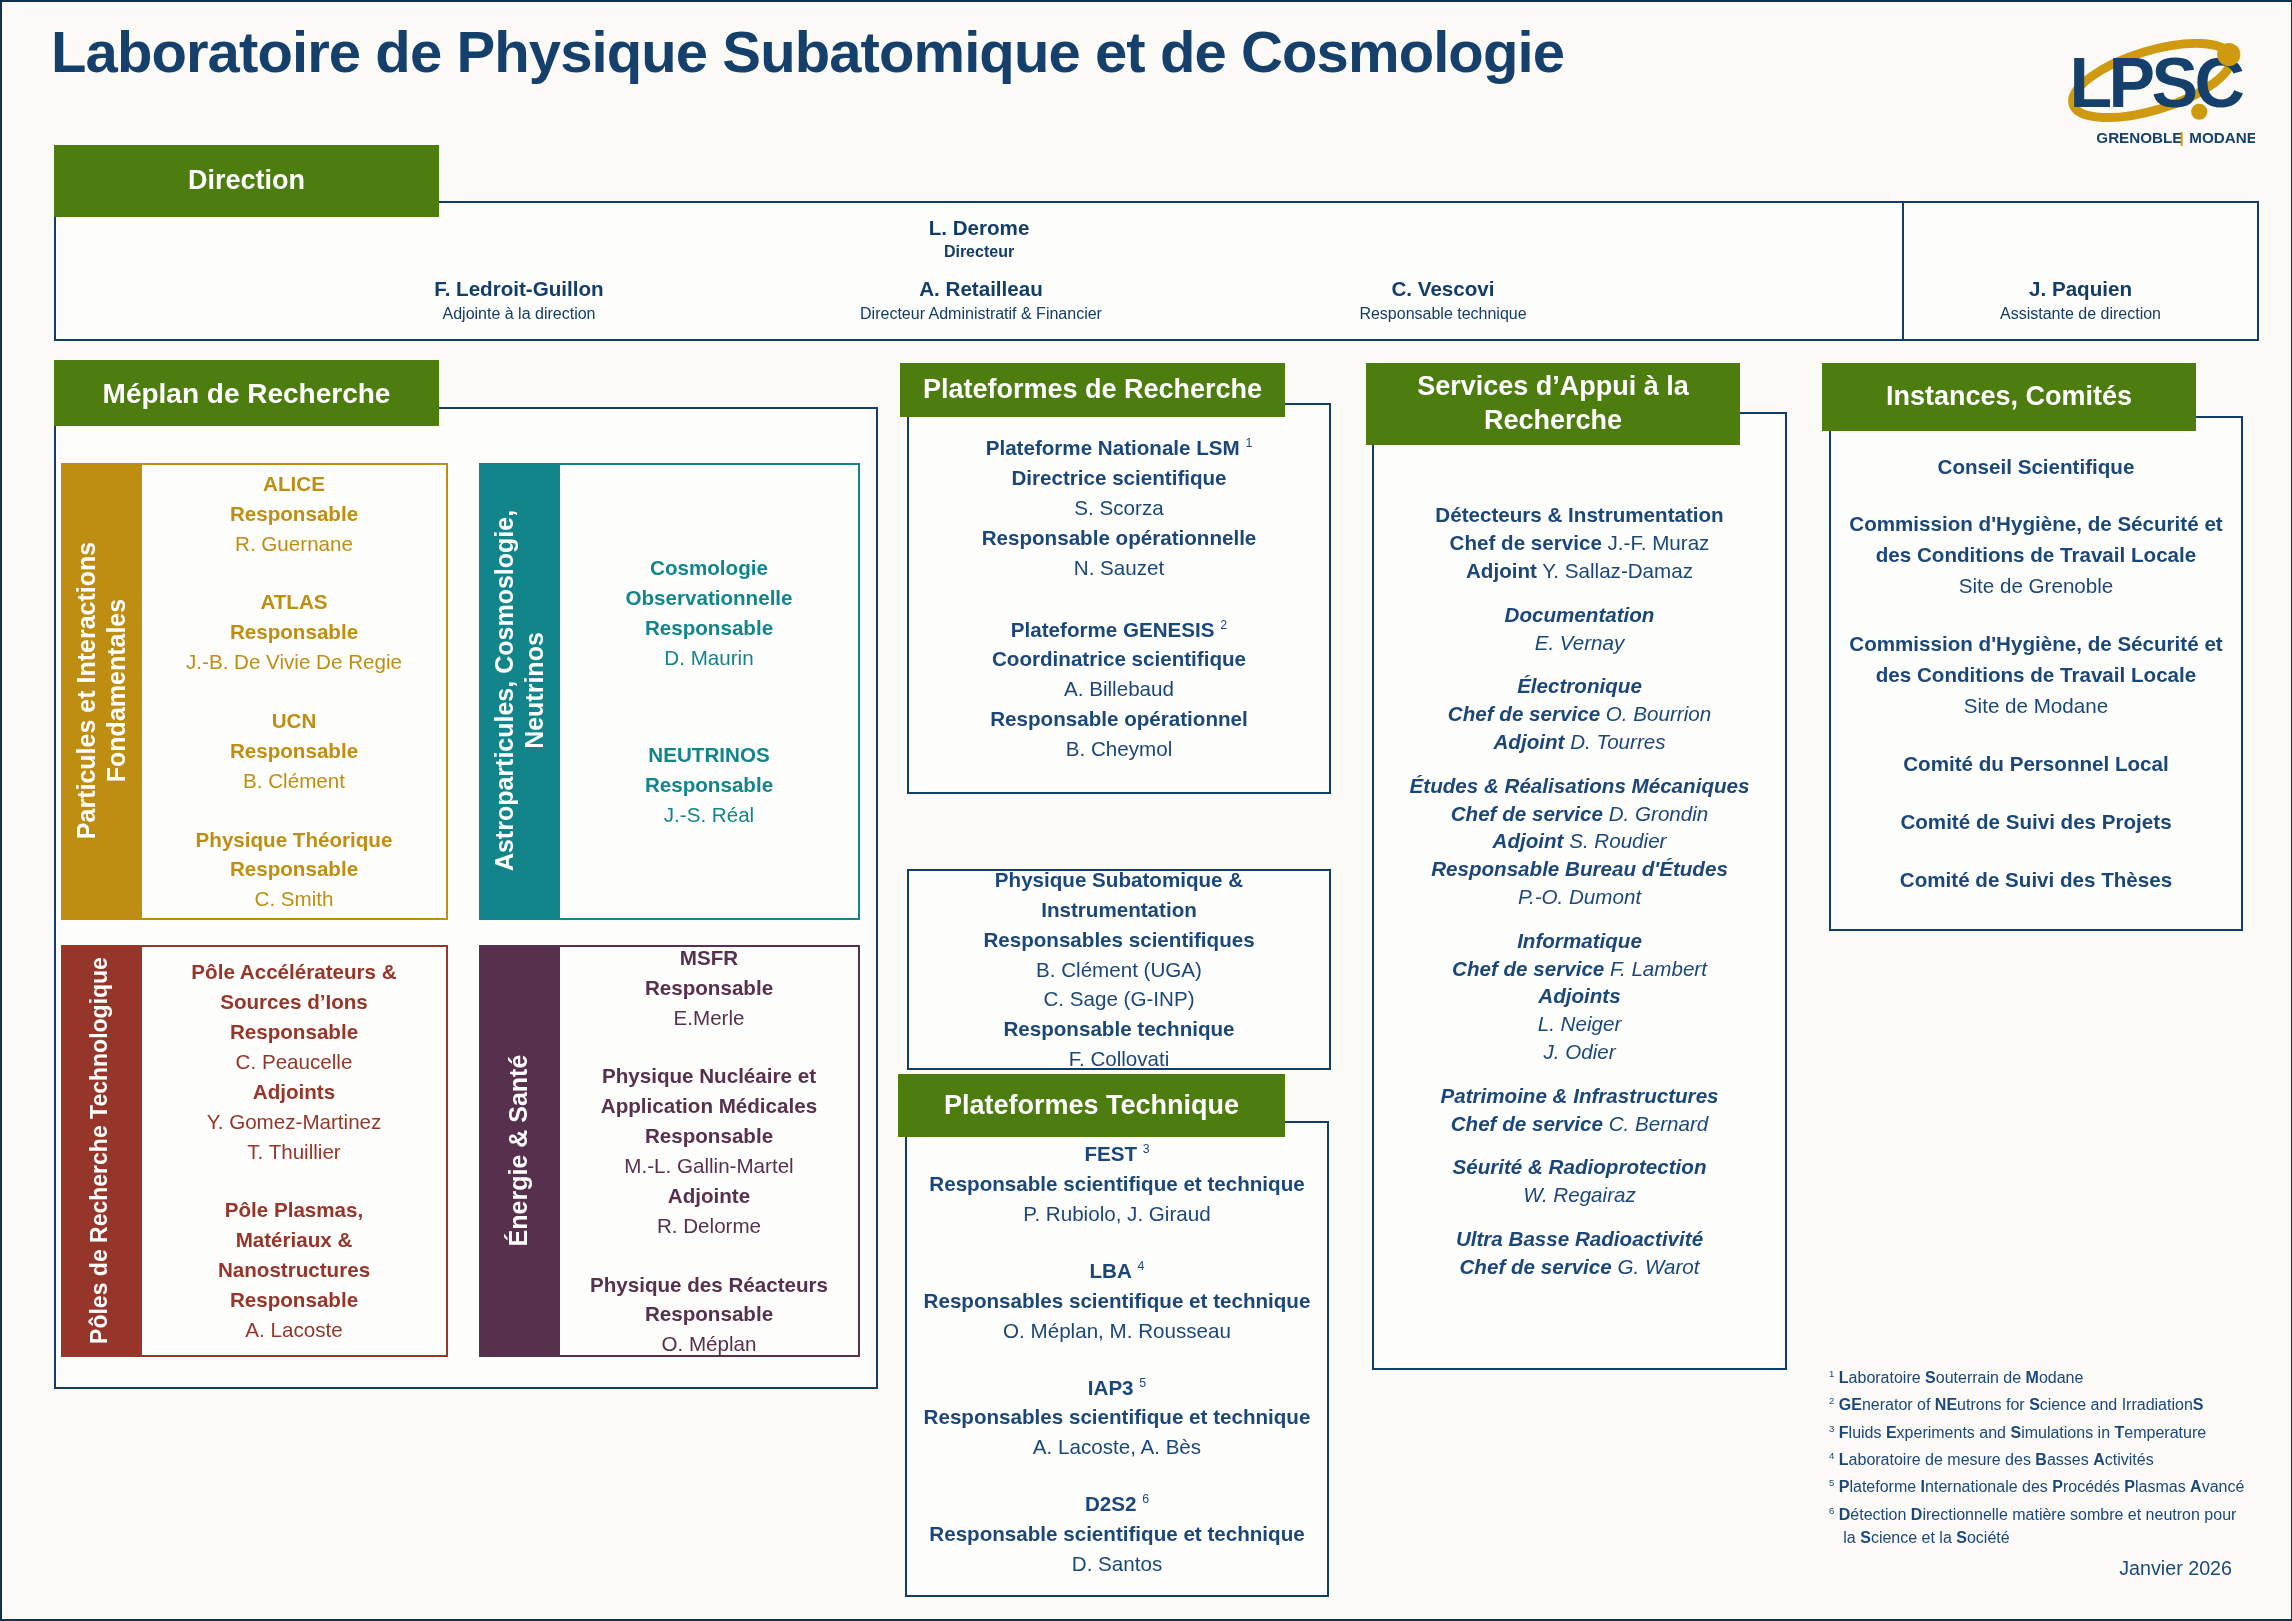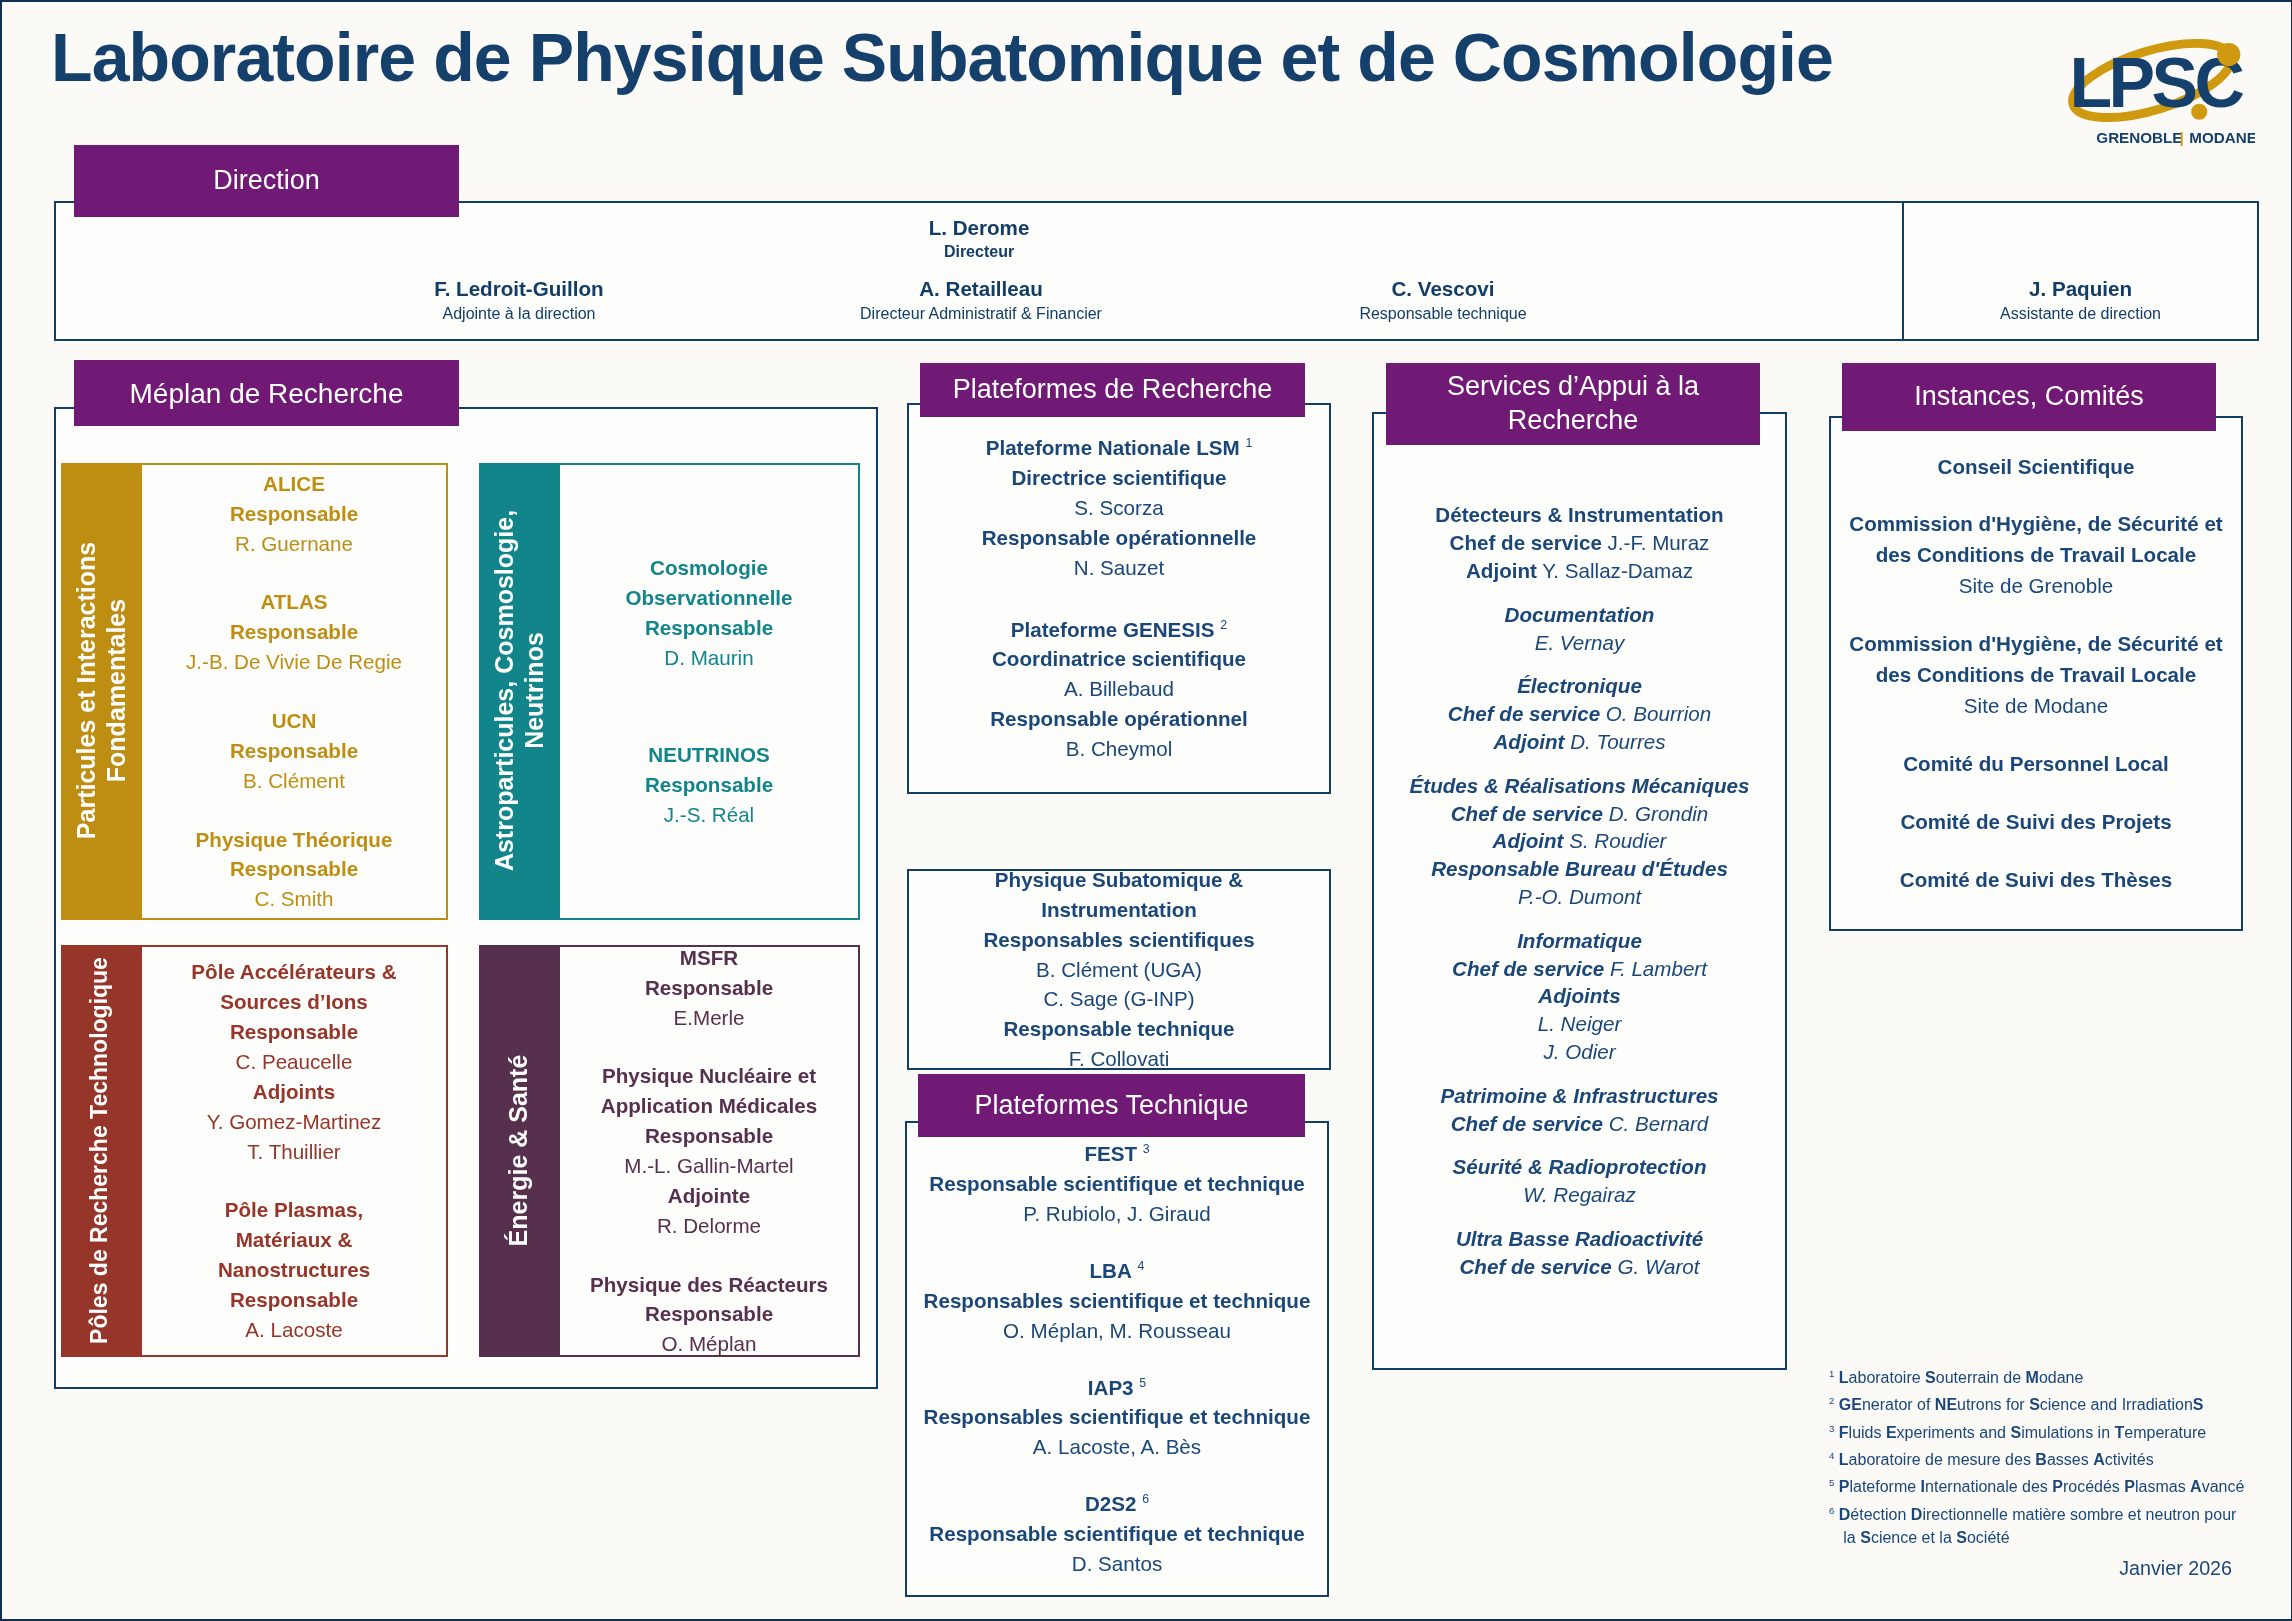--- a/index.html
+++ b/index.html
@@ -3,28 +3,28 @@
 <meta charset="utf-8">
 <style>
   html,body{margin:0;padding:0;background:#e8e8e8;}
   .page{
     position:relative;width:2293px;height:1621px;background:#fbfaf7;
     border:2.7px solid #10304f;box-sizing:border-box;overflow:hidden;
     font-family:"Liberation Sans", sans-serif;color:#1b4778;
   }
   .abs{position:absolute;}
   .title{
-    left:49px;top:16px;width:1988px;font-size:68px;font-weight:bold;color:#16406c;
+    left:49px;top:16px;width:1988px;font-size:58px;font-weight:bold;color:#16406c;
     letter-spacing:-0.9px;white-space:nowrap;
   }
   
   .hdr{
-    background:#701a75;color:#ffffff;font-weight:normal;font-size:27px;
+    background:#4d7c0f;color:#ffffff;font-weight:bold;font-size:27px;
     display:flex;align-items:center;justify-content:center;text-align:center;
-    z-index:3;line-height:1.25;margin-left:20px;
+    z-index:3;line-height:1.25;
   }
   
   .box{
     border:2.7px solid #123d66;background:#fdfdfb;box-sizing:border-box;z-index:1;
   }
   .vcenter{display:flex;flex-direction:column;justify-content:center;align-items:center;height:100%;text-align:center;}
   .entry{font-size:20.6px;line-height:1.45;}
   .entry b{font-weight:bold;}
   sup{font-size:0.6em;}
   

